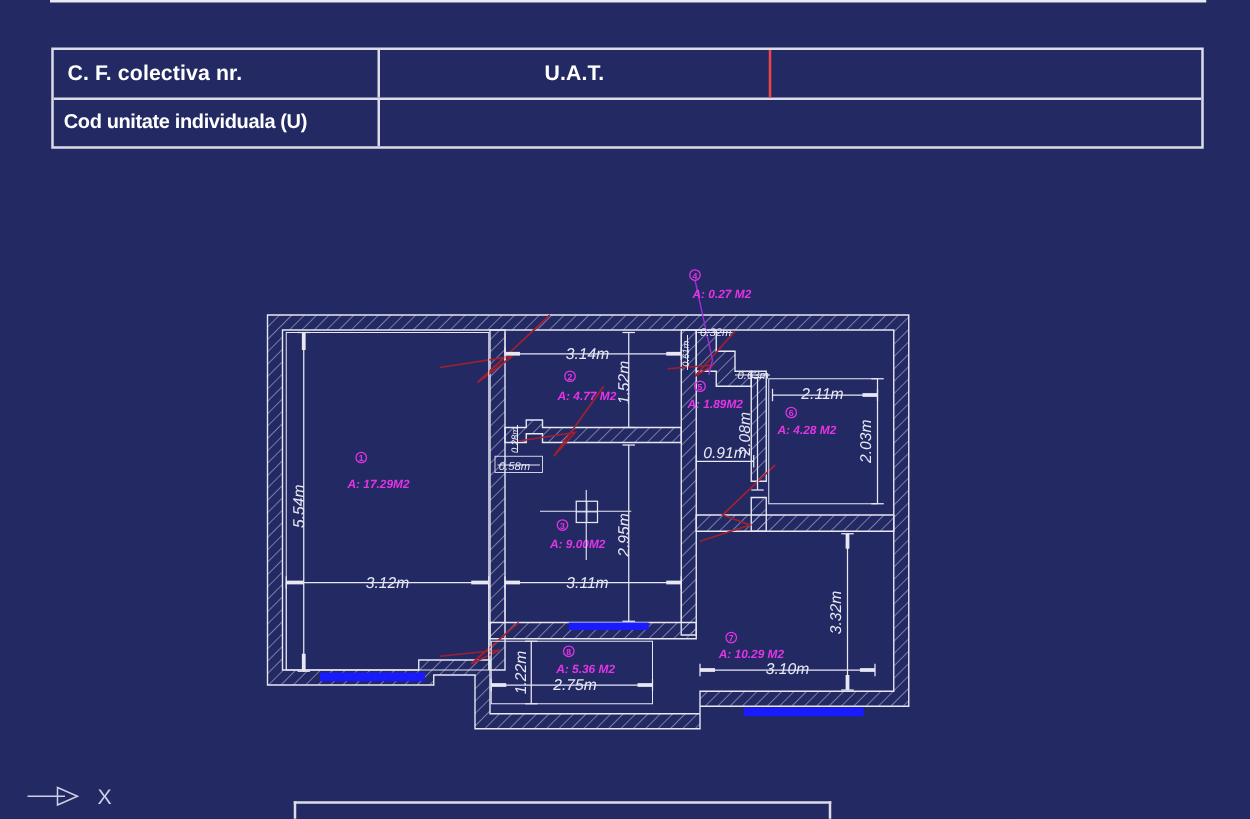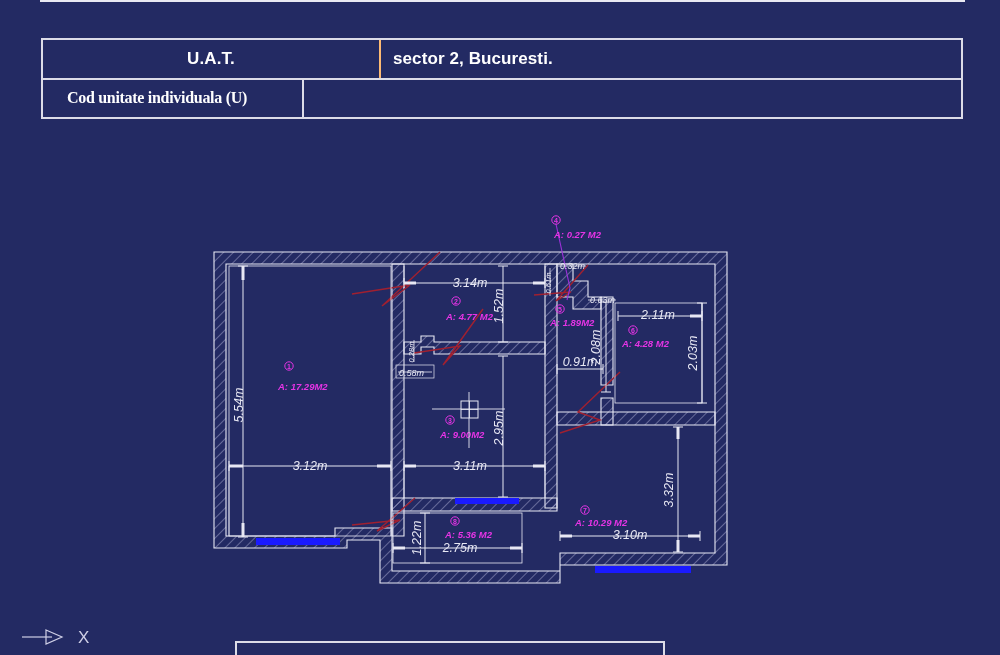--- a/index.html
+++ b/index.html
@@ -29,23 +29,23 @@
     display:flex;align-items:center;
     color:#ffffff;
     font-weight:bold;
     font-size:17px;
     letter-spacing:.1px;
     box-sizing:border-box;
     overflow:hidden;
     white-space:nowrap;
   }
   .c1{width:261px;border-right:2px solid #dcdce8;padding-left:11px;justify-content:flex-start;}
-  .c2{width:338px;border-right:2px solid #fdba74;justify-content:center;}
+  .c2{width:313px;border-right:2px solid #ef4444;justify-content:center;}
   .c3{flex:1;padding-left:12px;justify-content:flex-start;}
-  .c1.tight{font-size:16px;letter-spacing:-.3px;padding-left:24px;font-family:Liberation Serif, serif;}
+  .c1.tight{font-size:16px;letter-spacing:-.3px;padding-left:8px;}
   .bottom-box{
     position:absolute;left:235px;top:641px;width:430px;height:30px;
     border:2px solid #dcdce8;border-bottom:none;box-sizing:border-box;
   }
 
   
   svg.plan{position:absolute;left:0;top:0;width:1000px;height:655px;}
   text{font-family:"Liberation Sans", sans-serif;}
   .dimtext{fill:#e8e8f4;font-size:12.5px;font-style:italic;}
   .dimtext.sm{font-size:9px;}
@@ -55,22 +55,22 @@
 </style>
 </head>
 <body>
 
 <div class="canvas">
 
   <div class="top-rule"></div>
 
   <div class="hdr-table">
     <div class="hdr-row r1">
+      <div class="hdr-cell c1">C. F. colectiva nr.</div>
       <div class="hdr-cell c2">U.A.T.</div>
-      <div class="hdr-cell c3">sector 2, Bucuresti.</div>
     </div>
     <div class="hdr-row">
       <div class="hdr-cell c1 tight">Cod unitate individuala (U)</div>
       <div class="hdr-cell c3"></div>
     </div>
   </div>
 
   <svg class="plan" viewBox="0 0 1000 655">
     <defs>
       <pattern id="hatch" width="7" height="7" patternTransform="rotate(45)" patternUnits="userSpaceOnUse">

